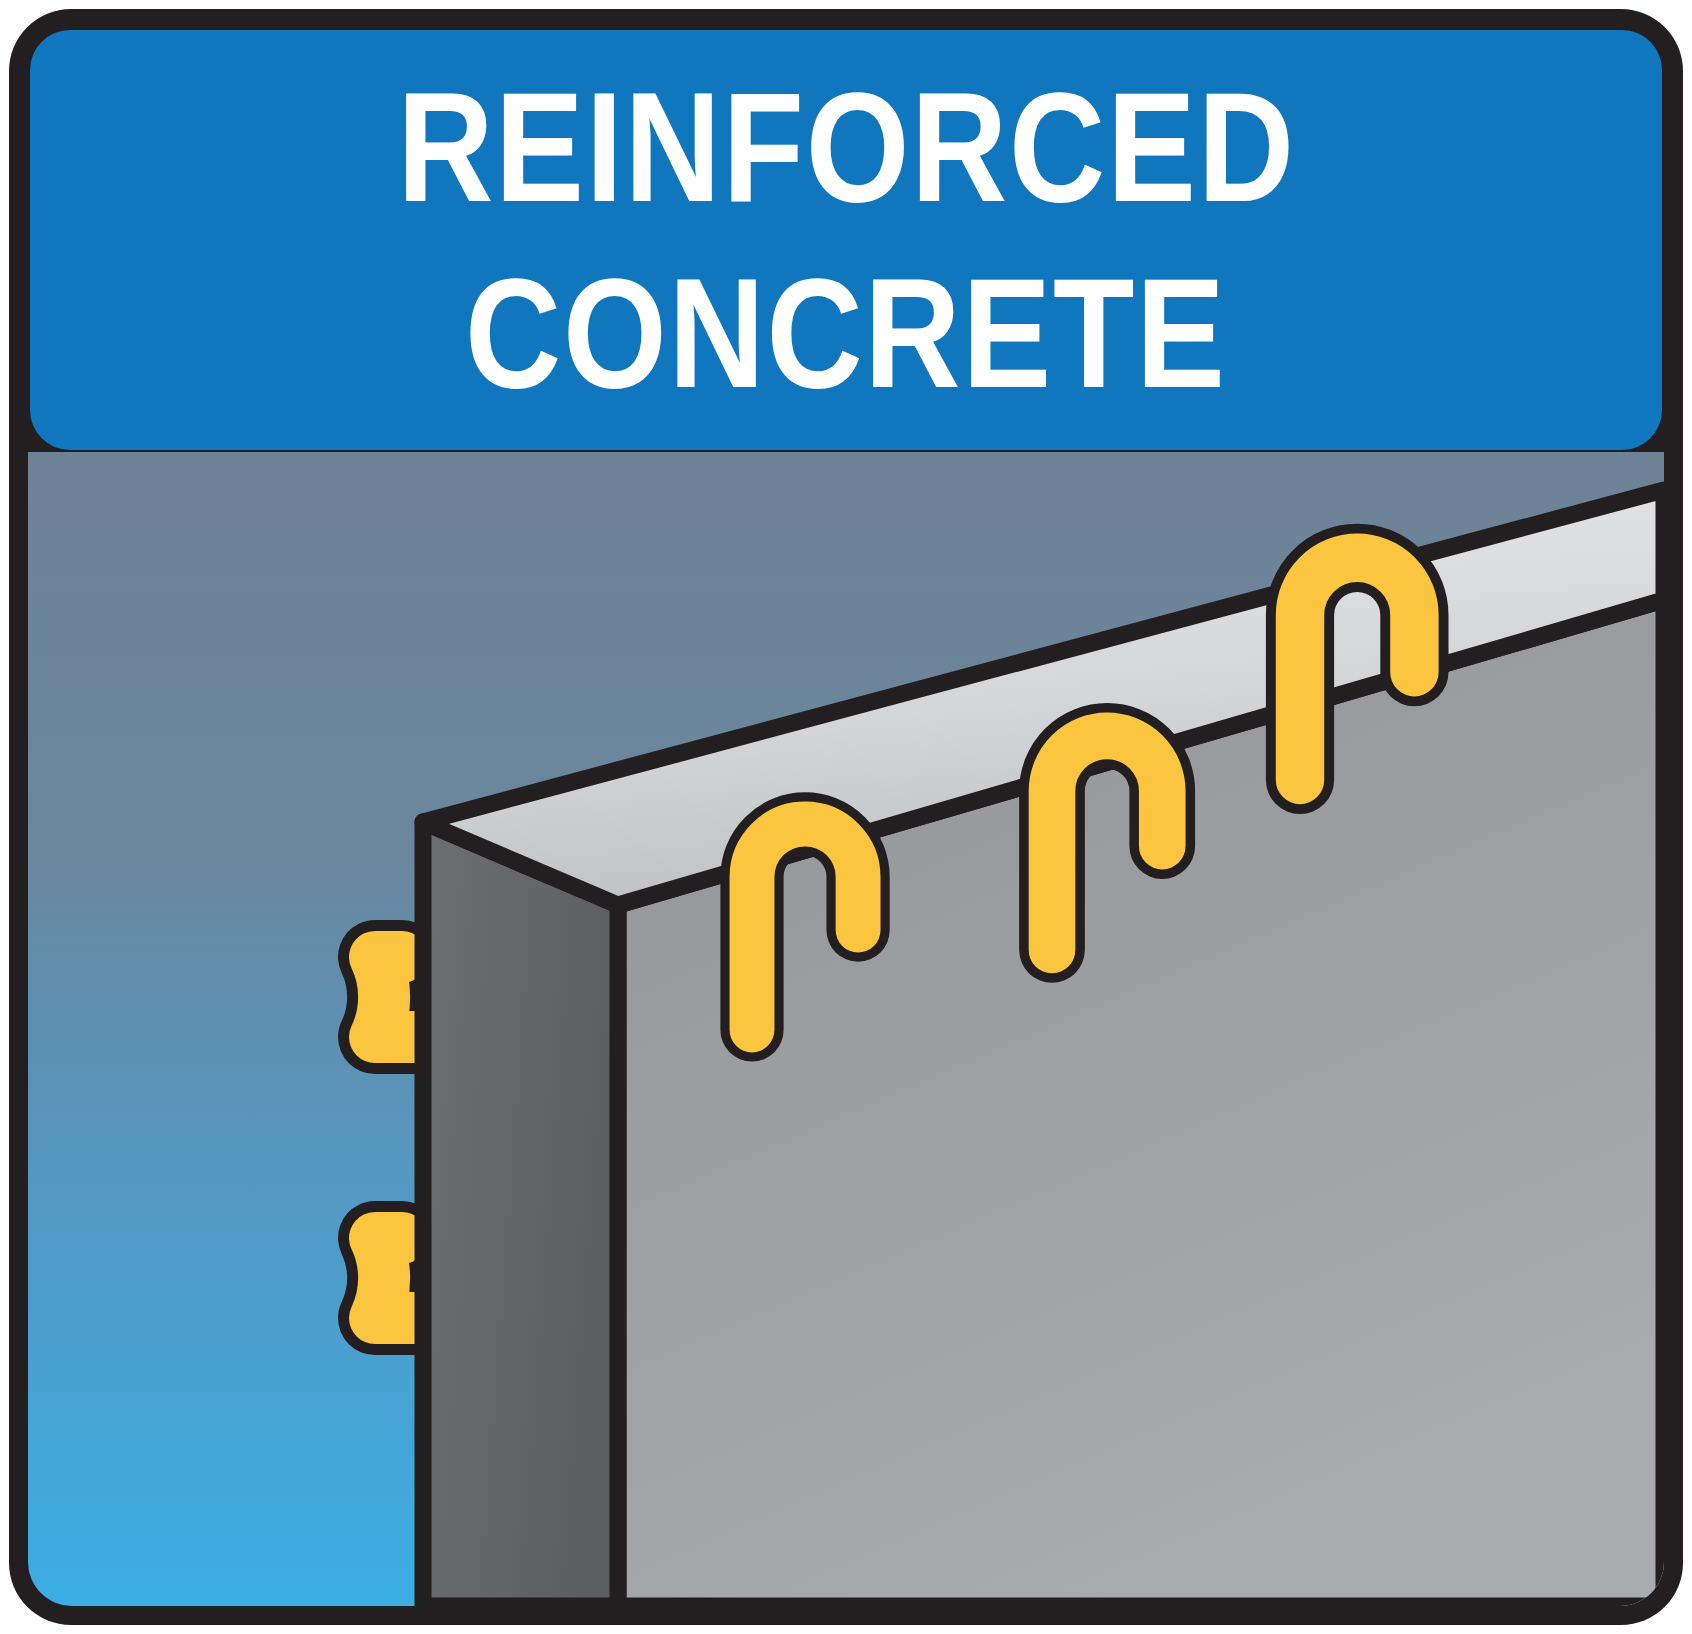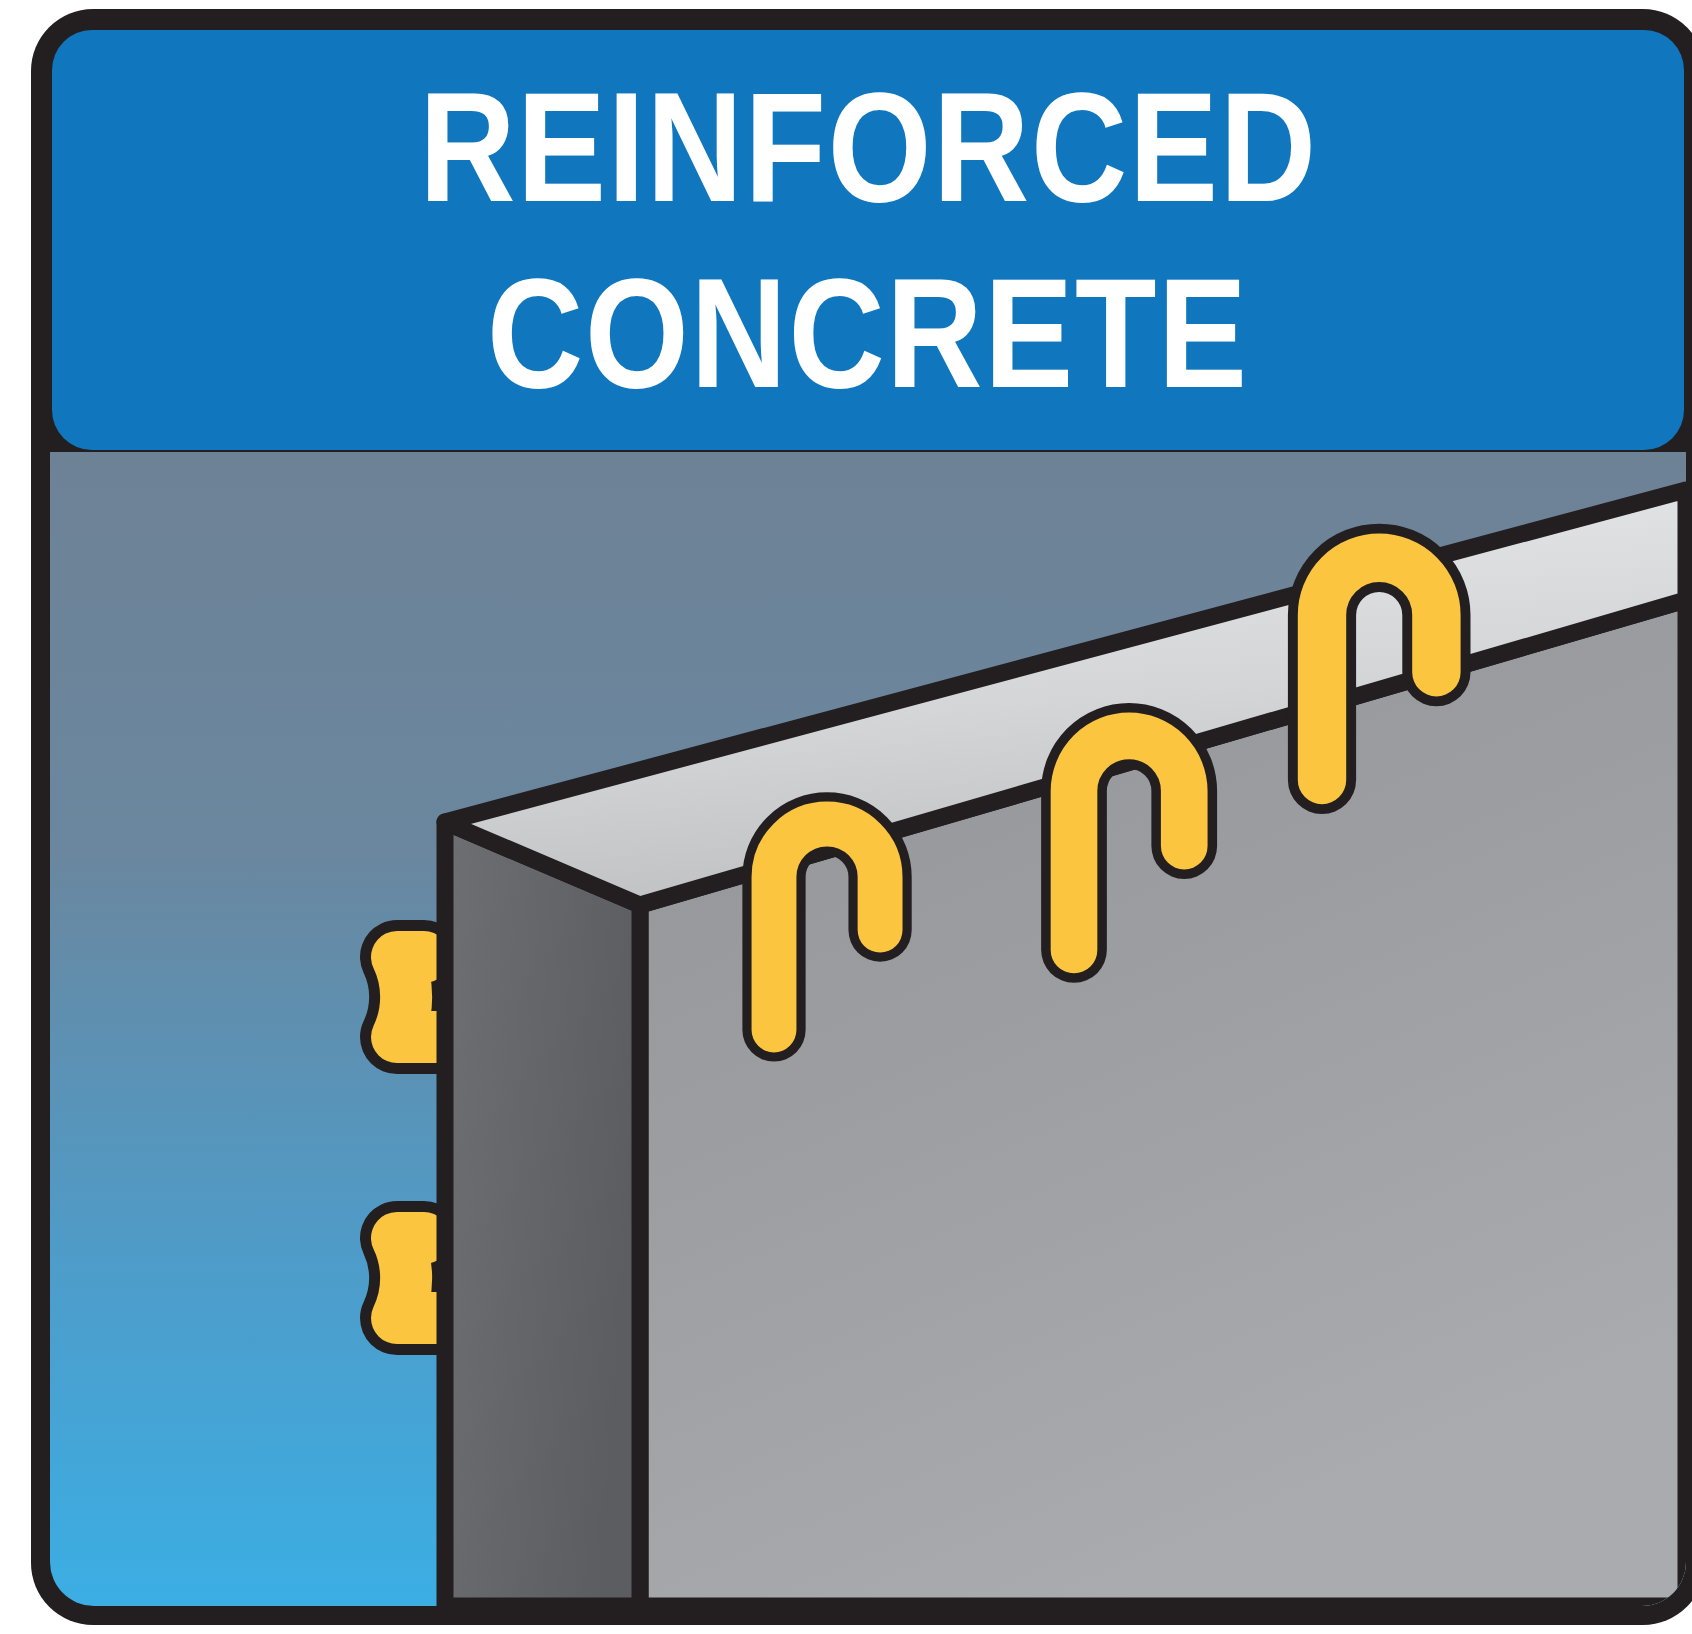--- a/index.html
+++ b/index.html
@@ -2,21 +2,21 @@
 <html><head>
 <meta charset="utf-8">
 <title>Reinforced Concrete</title>
 <style>
   html,body{margin:0;padding:0;background:#ffffff;}
   body{
     width:1692px;height:1634px;
     font-family:"Liberation Sans", sans-serif;
     overflow:hidden;
   }
-  #stage{position:relative;width:1648px;height:1634px;margin-left:22px;}
+  #stage{position:relative;width:1648px;height:1634px;}
   #scene{display:block;width:1692px;height:1634px;}
 
   
   #title-block{
     position:absolute;
     left:40px; top:36px;
     width:1612px; height:410px;
     display:flex;
     flex-direction:column;
     align-items:center;

